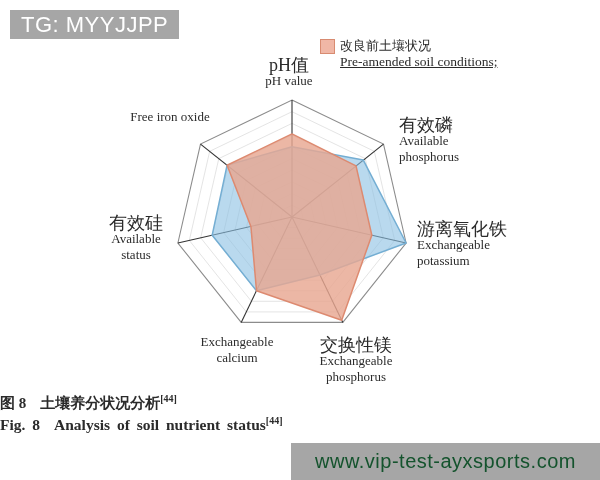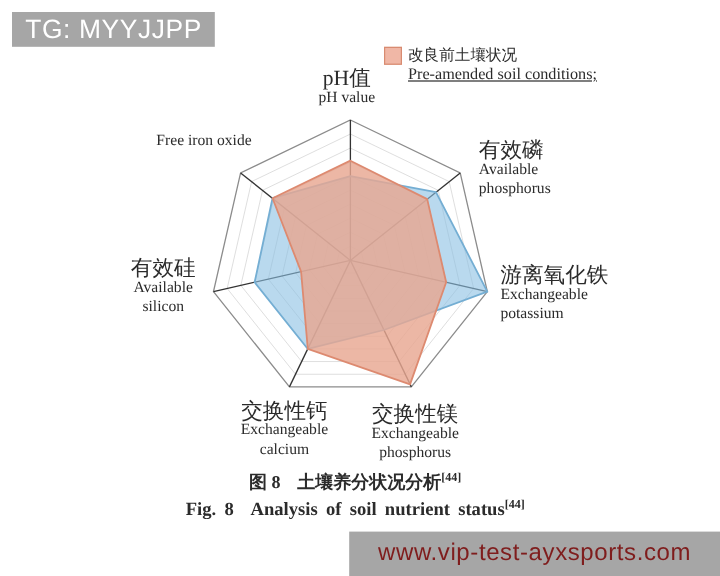--- a/index.html
+++ b/index.html
@@ -7,33 +7,33 @@
     width:600px;height:480px;position:relative;background:#ffffff;overflow:hidden;
     font-family:"Liberation Serif","DejaVu Serif",serif;color:#2b2b2b;
   }
   .wm-top{
     position:absolute;left:10px;top:10px;height:29px;background:#a6a6a6;
     color:#ffffff;font-family:"Liberation Sans","DejaVu Sans",sans-serif;
     font-size:22px;line-height:29px;padding:0 11px;letter-spacing:0.5px;
   }
   .wm-bottom{
     position:absolute;right:0;bottom:0;width:309px;height:37px;background:#a6a6a6;
-    color:#7f1d1d;font-family:"Liberation Sans","DejaVu Sans",sans-serif;
+    color:#14532d;font-family:"Liberation Sans","DejaVu Sans",sans-serif;
     font-size:20px;display:flex;align-items:center;justify-content:center;letter-spacing:0.5px;
   }
   svg.radar{position:absolute;left:0;top:0;}
   .legend{position:absolute;left:320px;top:38px;font-size:13.5px;line-height:16px;}
   .legend-item{display:grid;grid-template-columns:20px auto;margin-bottom:1px;}
   .legend-swatch{width:13px;height:13px;margin-top:1px;border:1px solid;}
   .legend-zh{font-size:13px;}
   .legend-en{grid-column:2;text-decoration:underline;}
   .axis-label{position:absolute;line-height:16px;font-size:13px;}
   .axis-label .zh{font-size:18px;}
   .centered{transform:translateX(-50%);text-align:center;}
-  .caption{position:absolute;left:0;width:592px;text-align:center;font-weight:bold;}
+  .caption{position:absolute;left:0;width:592px;text-align:left;font-weight:bold;}
   .caption-zh{top:393px;font-size:15px;}
   .caption-en{top:415px;font-size:15.5px;word-spacing:3px;font-family:Liberation Serif, serif;}
   .caption sup{font-size:10px;}
   .cap-prefix{margin-right:14px;}
 </style>
 </head>
 <body>
 
 <svg class="radar" id="radar-svg" width="600" height="480" viewBox="0 0 600 480">
     <polygon points="292.0,205.3 301.1,209.7 303.4,219.6 297.1,227.5 286.9,227.5 280.6,219.6 282.9,209.7" fill="none" stroke="#d8d8d8" stroke-width="0.7"></polygon>
@@ -76,34 +76,33 @@
 <div class="axis-label" style="left:399px;top:117px;">
   <div class="zh">有效磷</div>
   <div>Available</div>
   <div>phosphorus</div>
 </div>
 <div class="axis-label" style="left:417px;top:221px;">
   <div class="zh">游离氧化铁</div>
   <div>Exchangeable</div>
   <div>potassium</div>
 </div>
-<div class="axis-label centered" style="left:346px;top:337px;">
+<div class="axis-label centered" style="left:356px;top:337px;">
   <div class="zh">交换性镁</div>
   <div>Exchangeable</div>
   <div>phosphorus</div>
 </div>
 <div class="axis-label centered" style="left:237px;top:334px;">
-  <div class="zh">交换性钙</div>
   <div>Exchangeable</div>
   <div>calcium</div>
 </div>
 <div class="axis-label centered" style="left:136px;top:215px;">
   <div class="zh">有效硅</div>
   <div>Available</div>
-  <div>silicon</div>
+  <div>status</div>
 </div>
 <div class="axis-label centered" style="left:170px;top:109px;">
   <div>Free iron oxide</div>
 </div>
 
 <div class="caption caption-zh">
   <span class="cap-prefix">图 8</span><span>土壤养分状况分析</span><sup>[44]</sup>
 </div>
 <div class="caption caption-en">
   <span class="cap-prefix">Fig. 8</span><span>Analysis of soil nutrient status</span><sup>[44]</sup>

